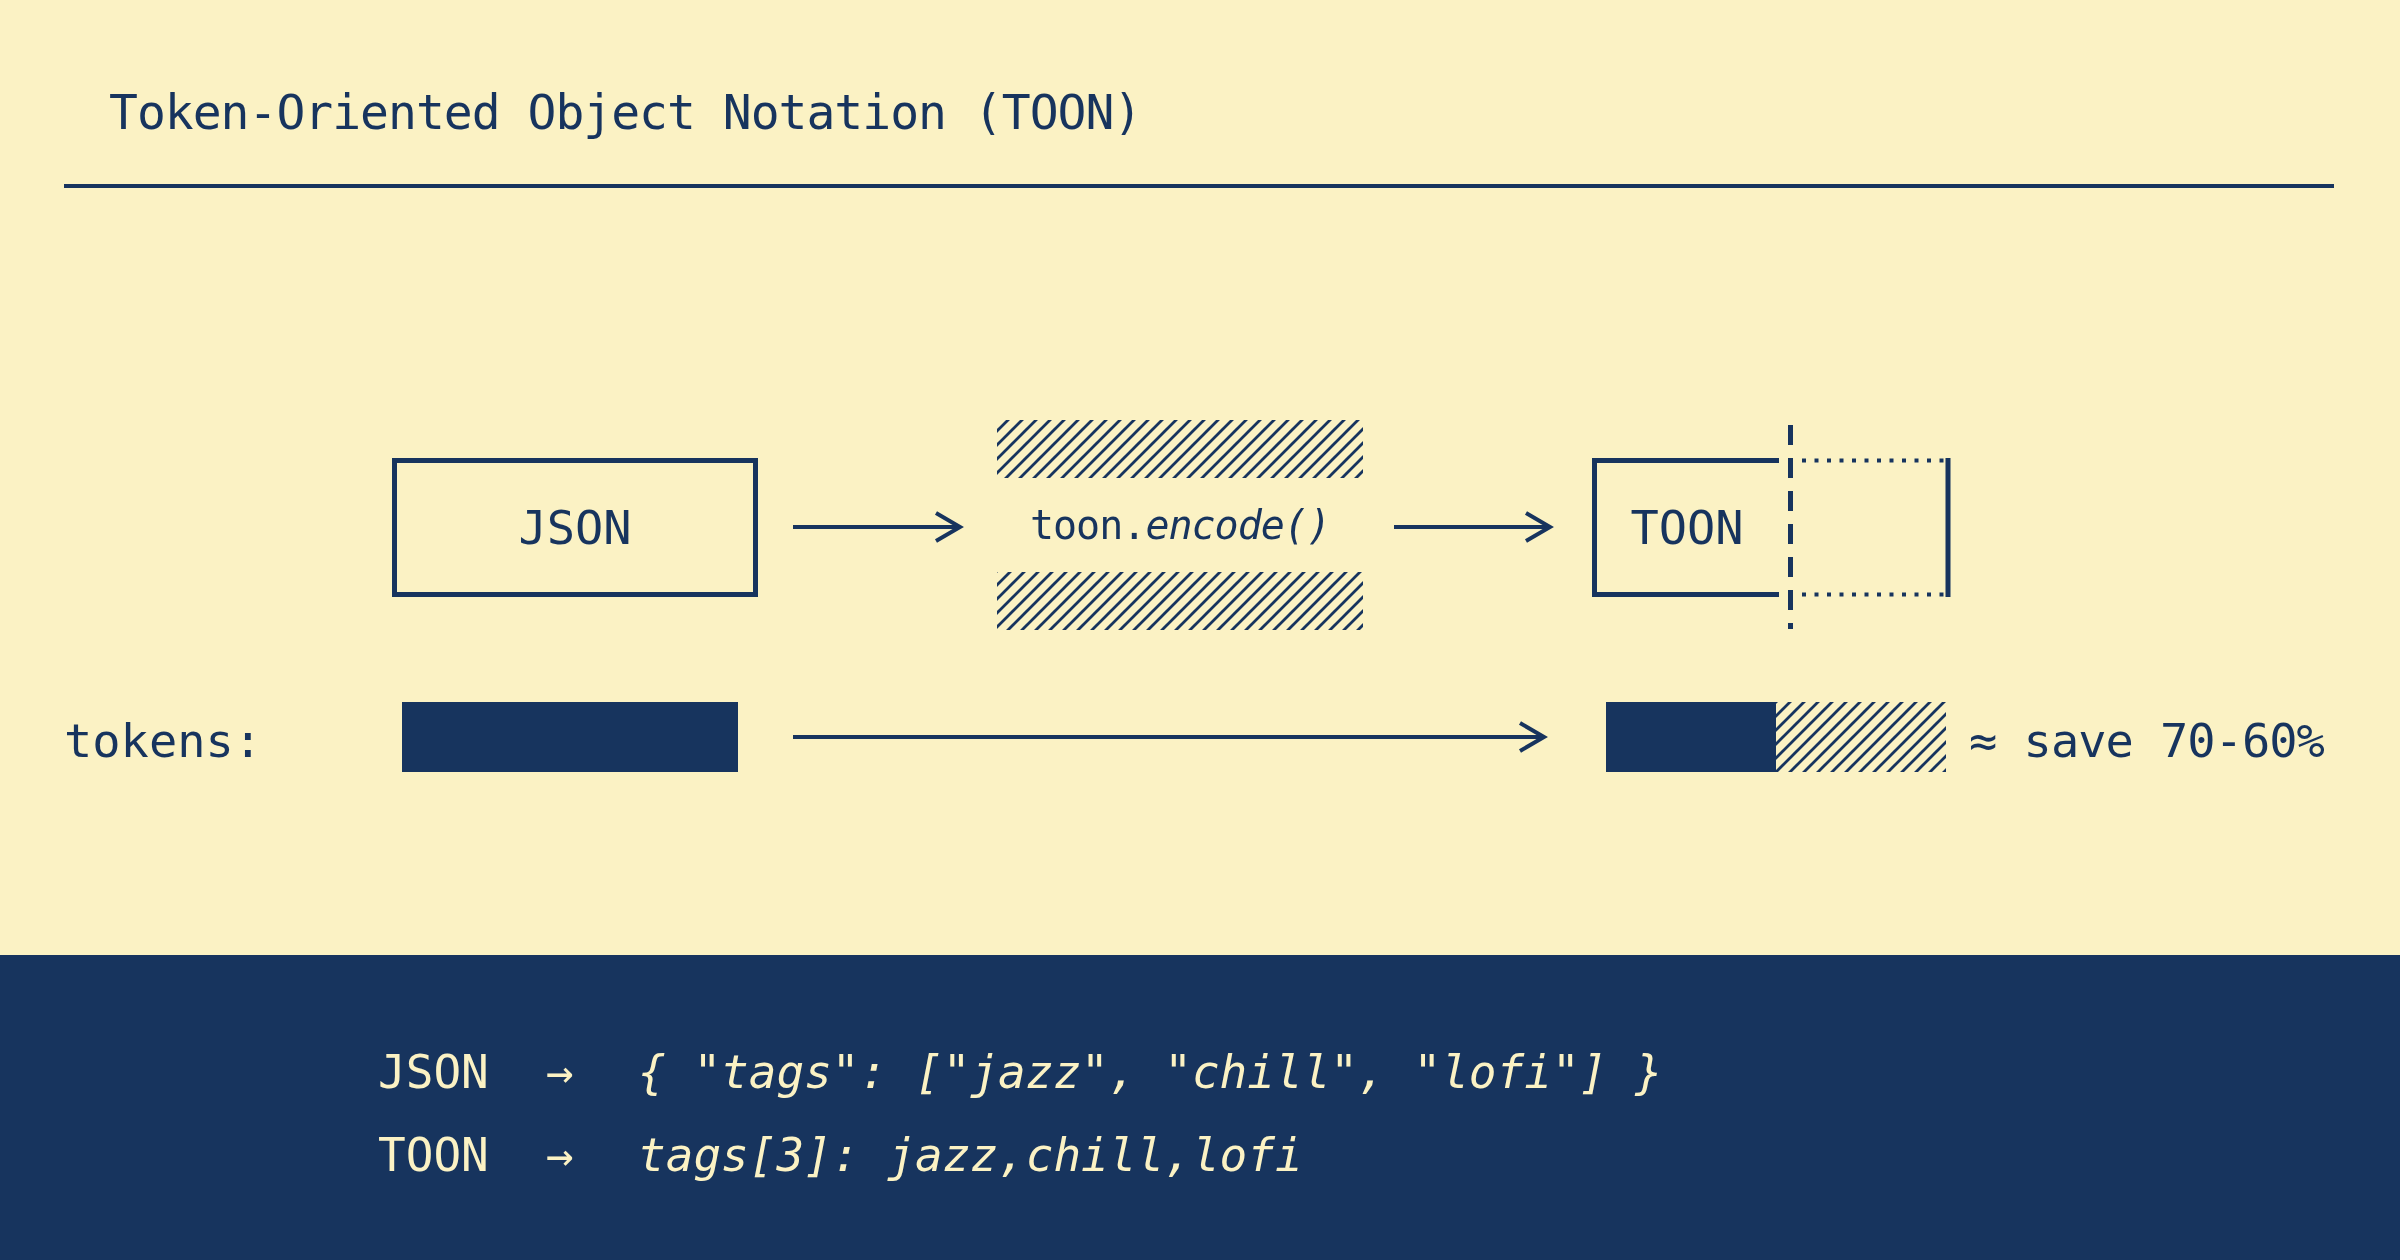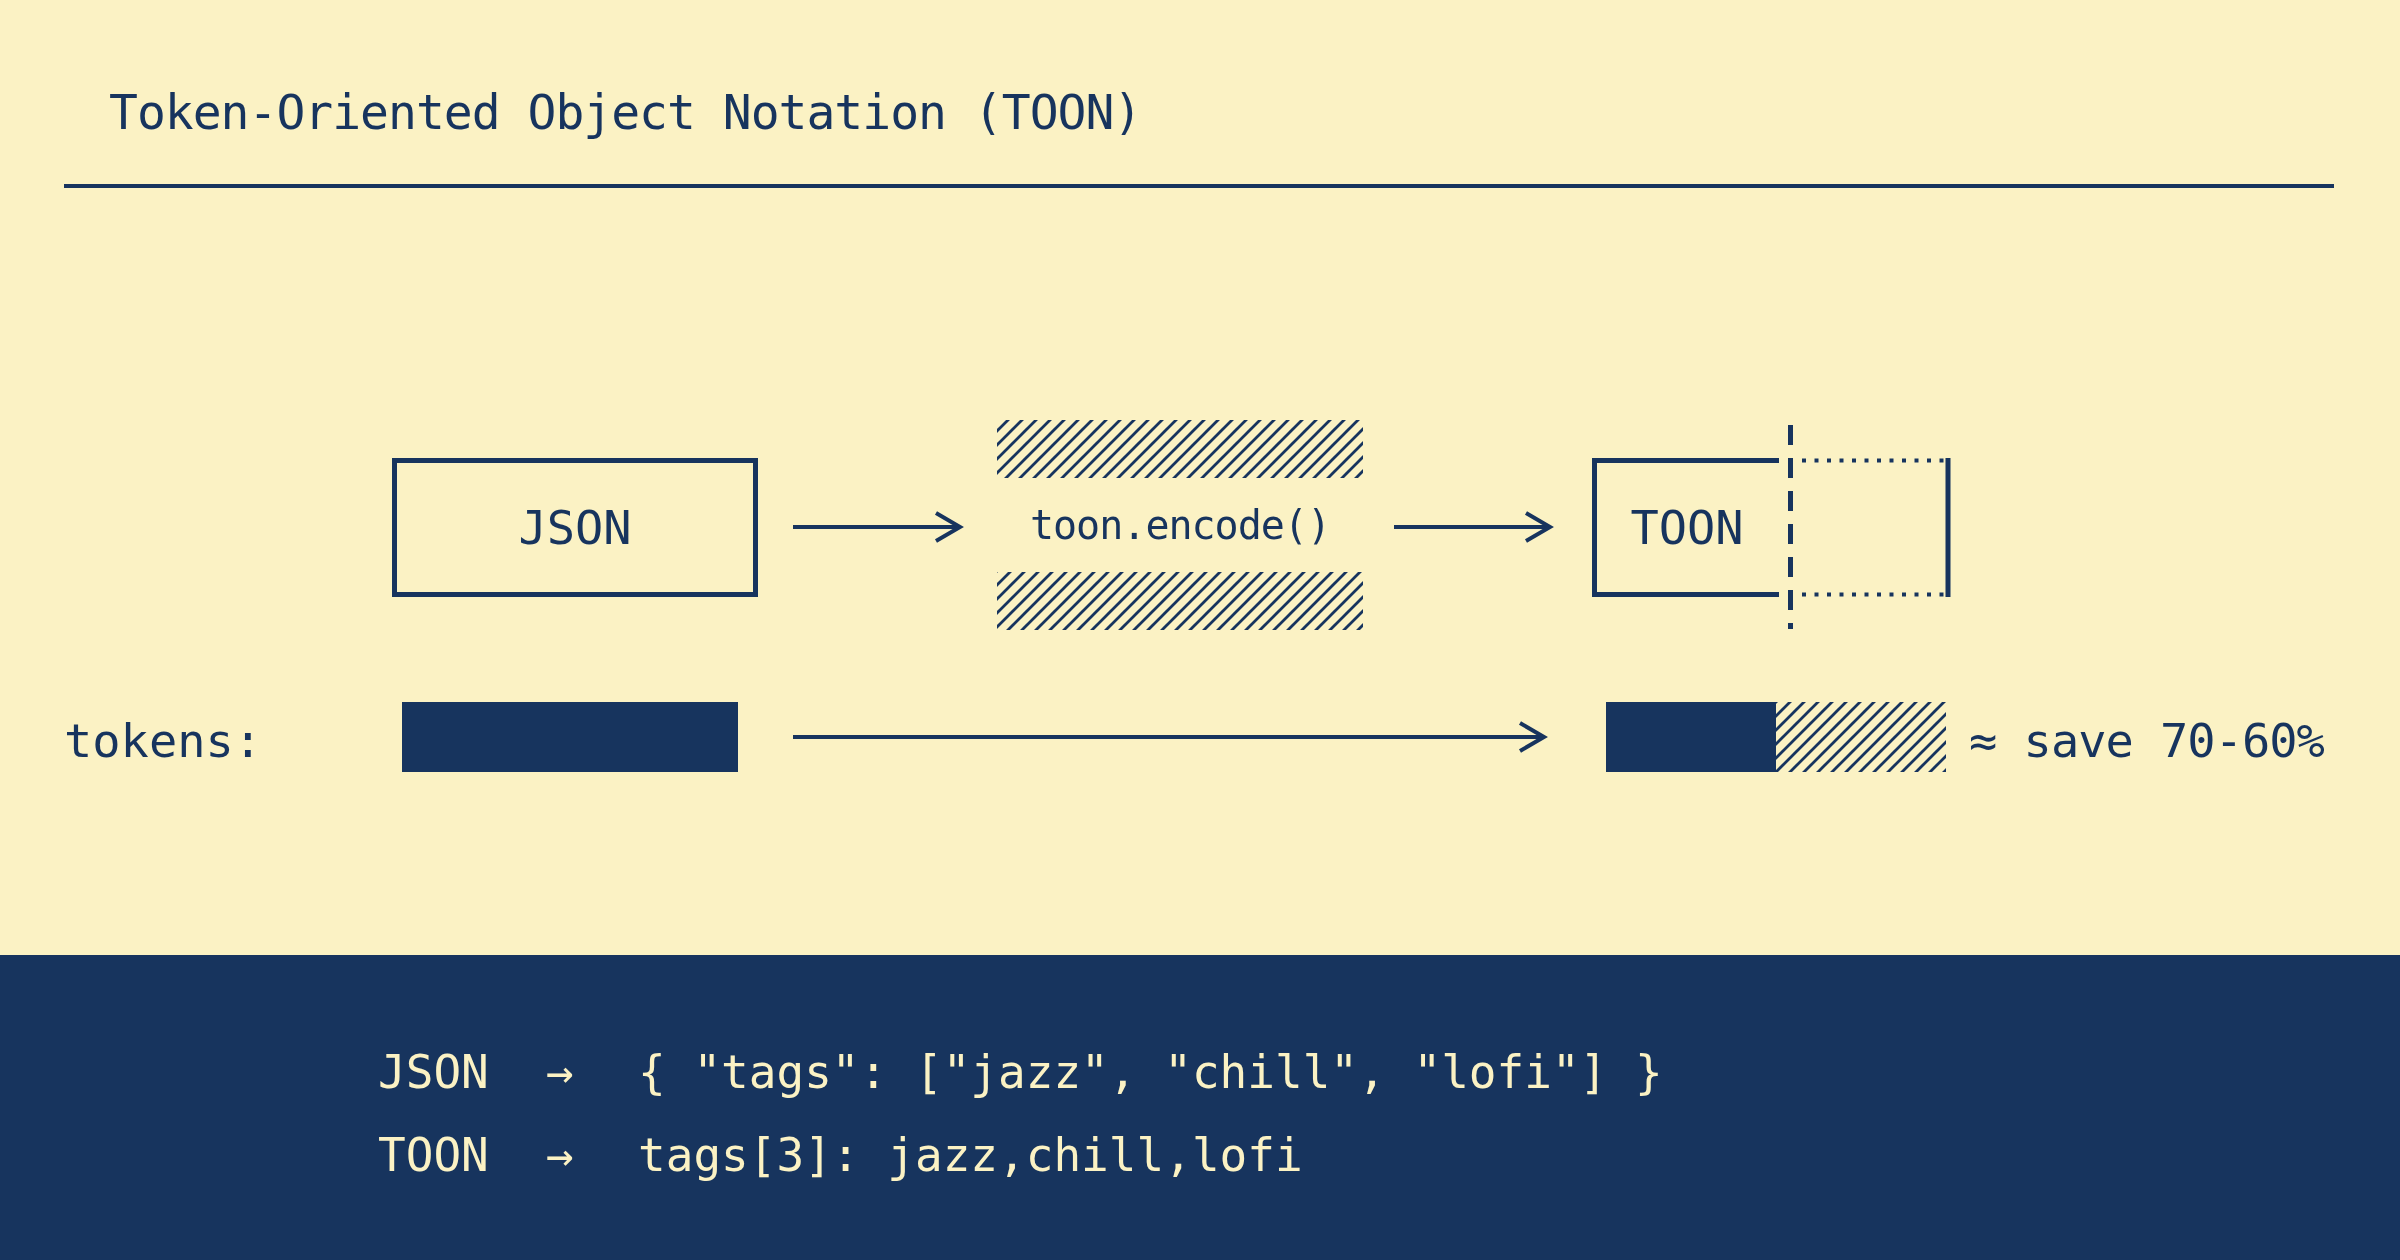--- a/index.html
+++ b/index.html
@@ -23,21 +23,21 @@
   svg.artwork{position:absolute;left:0;top:0;z-index:1;pointer-events:none;}
   .txt{position:absolute;z-index:2;white-space:pre;}
   .center{display:flex;align-items:center;justify-content:center;}
   .vcenter{display:flex;align-items:center;text-align:center;}
   .title{
     left:64px;top:84px;font-size:48px;line-height:56px;
     letter-spacing:-1px;font-weight:400;margin-left:45px;
   }
   .box-label{font-size:47px;}
   .encoder{font-size:40px;letter-spacing:-1px;}
-  .it{}
+  .it{font-style:italic;}
   .tokens-label{left:64px;top:705px;height:70px;font-size:47px;}
   .save-label{left:1969px;top:705px;height:70px;font-size:47px;letter-spacing:-1px;}
   .sample{color:var(--cream);font-size:46px;}
   .sample-label{left:64px;top:1032px;height:80px;}
   .sample-row{left:378px;height:80px;display:flex;align-items:center;}
   .fmt{display:inline-block;width:168px;}
   .arr{display:inline-block;width:92px;}
 </style>
 </head>
 <body>

